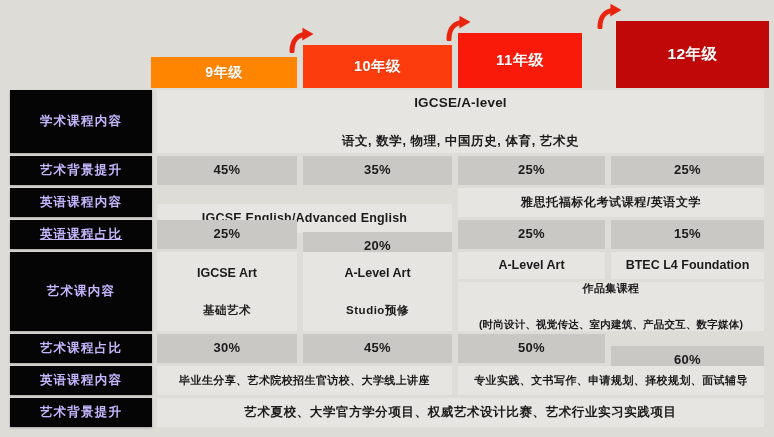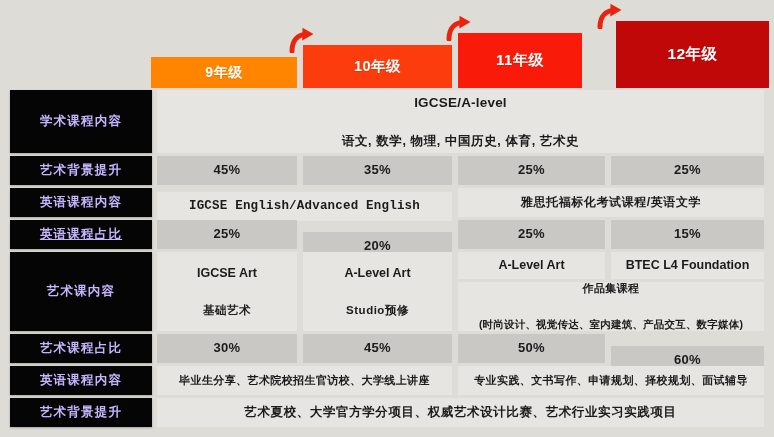--- a/index.html
+++ b/index.html
@@ -166,21 +166,21 @@
     <div class="cell shade-dark" style="left:303px;top:68px;width:149px;height:29px;">
       <span class="line pct">35%</span>
     </div>
     <div class="cell shade-dark" style="left:458px;top:68px;width:147px;height:29px;">
       <span class="line pct">25%</span>
     </div>
     <div class="cell shade-dark" style="left:611px;top:68px;width:153px;height:29px;">
       <span class="line pct">25%</span>
     </div>
 
-    <div class="cell shade-light" style="left:157px;top:104px;width:295px;height:29px;font-family:Liberation Mono, monospace;">
+    <div class="cell shade-light" style="left:157px;top:116px;width:295px;height:29px;">
       <span class="line mid-en">IGCSE English/Advanced English</span>
     </div>
     <div class="cell shade-light" style="left:458px;top:100px;width:306px;height:29px;">
       <span class="line mid-cn">雅思托福标化考试课程/英语文学</span>
     </div>
 
     <div class="cell shade-dark" style="left:157px;top:132px;width:140px;height:29px;">
       <span class="line pct">25%</span>
     </div>
     <div class="cell shade-dark" style="left:303px;top:144px;width:149px;height:29px;">

